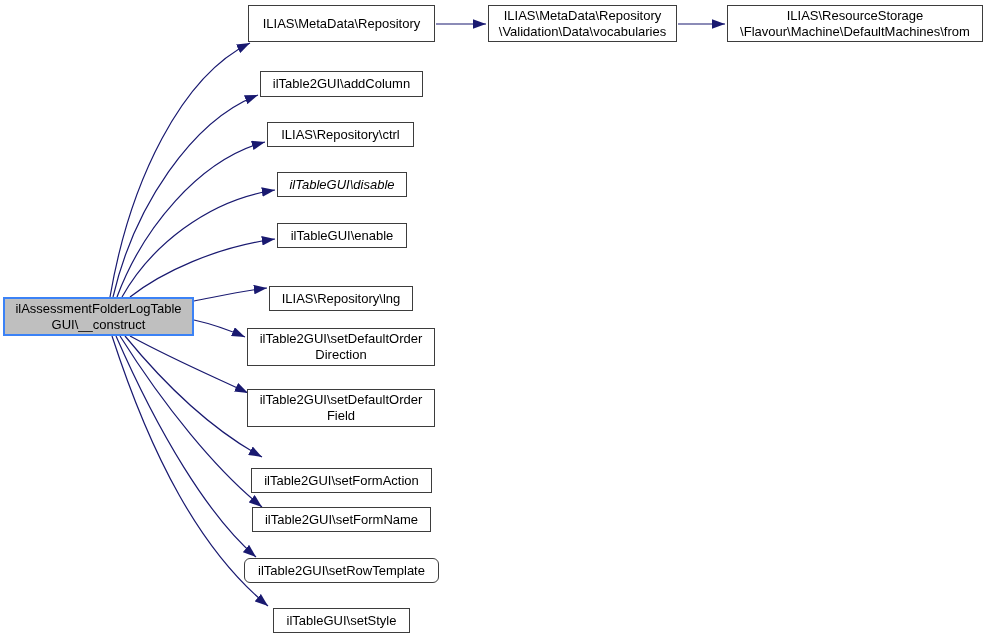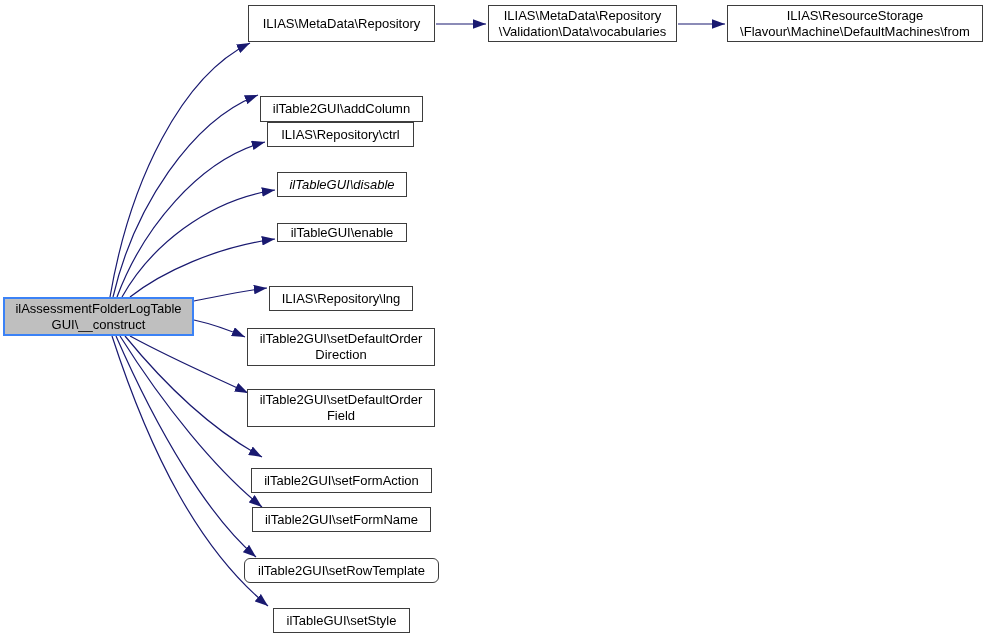--- a/index.html
+++ b/index.html
@@ -82,30 +82,30 @@
         <span class="node-line">ILIAS\MetaData\Repository</span>
       </div>
       <div class="node" style="left: 488px; top: 5px; width: 189px; height: 37px;">
         <span class="node-line">ILIAS\MetaData\Repository</span>
         <span class="node-line">\Validation\Data\vocabularies</span>
       </div>
       <div class="node" style="left: 727px; top: 5px; width: 256px; height: 37px;">
         <span class="node-line">ILIAS\ResourceStorage</span>
         <span class="node-line">\Flavour\Machine\DefaultMachines\from</span>
       </div>
-      <div class="node" style="left: 260px; top: 71px; width: 163px; height: 26px; margin-top: 25px;">
+      <div class="node" style="left: 260px; top: 71px; width: 163px; height: 26px;">
         <span class="node-line">ilTable2GUI\addColumn</span>
       </div>
       <div class="node" style="left: 267px; top: 122px; width: 147px; height: 25px;">
         <span class="node-line">ILIAS\Repository\ctrl</span>
       </div>
       <div class="node" style="left: 277px; top: 172px; width: 130px; height: 25px; font-style: italic;">
         <span class="node-line">ilTableGUI\disable</span>
       </div>
-      <div class="node" style="left: 277px; top: 223px; width: 130px; height: 19px;">
+      <div class="node" style="left: 277px; top: 223px; width: 130px; height: 25px;">
         <span class="node-line">ilTableGUI\enable</span>
       </div>
       <div class="node" style="left: 269px; top: 286px; width: 144px; height: 25px;">
         <span class="node-line">ILIAS\Repository\lng</span>
       </div>
       <div class="node" style="left: 247px; top: 328px; width: 188px; height: 38px;">
         <span class="node-line">ilTable2GUI\setDefaultOrder</span>
         <span class="node-line">Direction</span>
       </div>
       <div class="node" style="left: 247px; top: 389px; width: 188px; height: 38px;">

